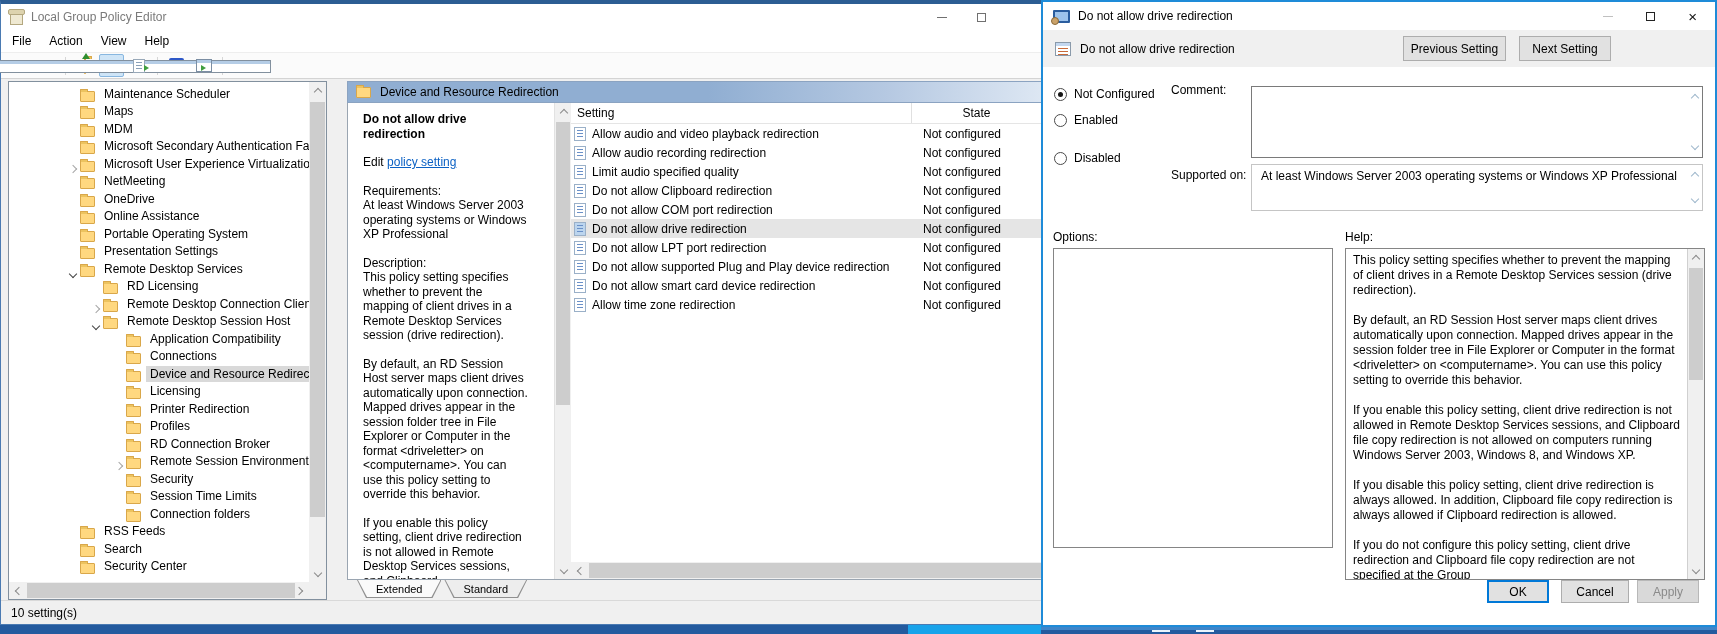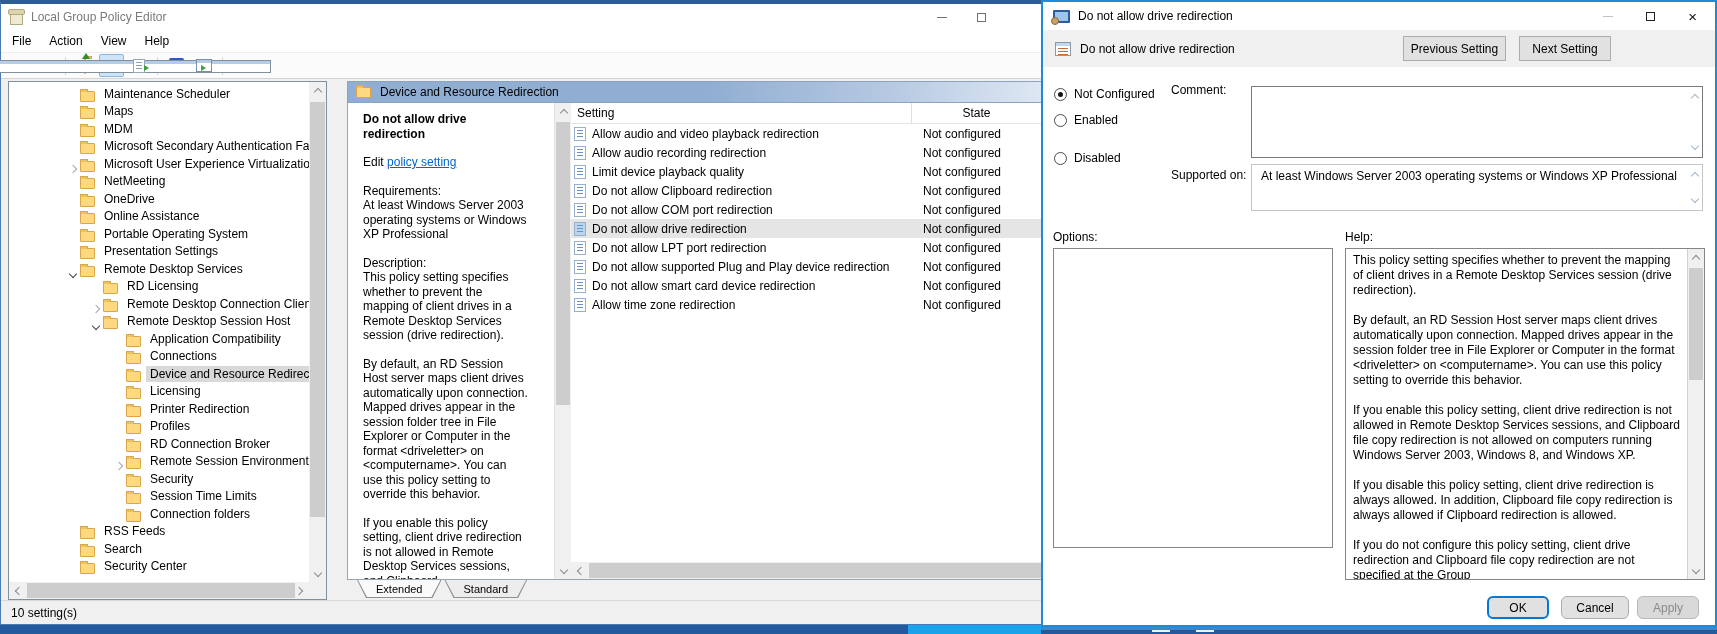--- a/index.html
+++ b/index.html
@@ -129,21 +129,21 @@
   .rad.on::after { content:''; position:absolute; left:3px; top:3px; width:5px; height:5px; border-radius:50%; background:#151515; }
   .dlbl { position:absolute; }
   .commentbox { position:absolute; left:208px; top:84px; width:452px; height:72px; border:1px solid #7a7a7a; background:#fff; }
   .boxarr { position:absolute; right:4px; }
   .supbox { position:absolute; left:208px; top:162px; width:452px; height:47px; border:1px solid #c5c5c5; background:#fff; padding:4px 22px 0 9px; }
   .optbox { position:absolute; left:10px; top:246px; width:280px; height:300px; border:1px solid #858585; background:#fff; }
   .helpwrap { position:absolute; left:302px; top:246px; width:360px; height:332px; border:1px solid #858585; display:flex; background:#fff; }
   .helptext { flex:1; padding:4px 7px; overflow:hidden; line-height:15px; }
   .helptext p + p { margin-top:15px; }
   .helpvs { width:17px; flex:none; background:#f0f0f0; border-left:1px solid #d0d0d0; position:relative; }
-  .okbtn, .cancelbtn, .applybtn { position:absolute; top:594px; height:23px; display:flex; align-items:center; justify-content:center; font-size:12px;border-radius:6px; }
+  .okbtn, .cancelbtn, .applybtn { position:absolute; top:578px; height:23px; display:flex; align-items:center; justify-content:center; font-size:12px; }
   .okbtn { left:444px; width:62px; background:#e1e1e1; border:2px solid #0078d7; }
   .cancelbtn { left:518px; width:68px; background:#e1e1e1; border:1px solid #adadad; }
   .applybtn { left:594px; width:62px; background:#d9d9d9; border:1px solid #b8b8b8; color:#8a8a8a; }
 </style>
 </head>
 <body>
 
 <div class="screen">
 
   <div class="taskbar">
@@ -408,21 +408,21 @@
                 <span class="lset">Allow audio and video playback redirection</span>
                 <span class="lstate">Not configured</span>
               </div>
             <div class="lrow">
                 <span class="lic"></span>
                 <span class="lset">Allow audio recording redirection</span>
                 <span class="lstate">Not configured</span>
               </div>
             <div class="lrow">
                 <span class="lic"></span>
-                <span class="lset">Limit device playback quality</span>
+                <span class="lset">Limit audio specified quality</span>
                 <span class="lstate">Not configured</span>
               </div>
             <div class="lrow">
                 <span class="lic"></span>
                 <span class="lset">Do not allow Clipboard redirection</span>
                 <span class="lstate">Not configured</span>
               </div>
             <div class="lrow">
                 <span class="lic"></span>
                 <span class="lset">Do not allow COM port redirection</span>

